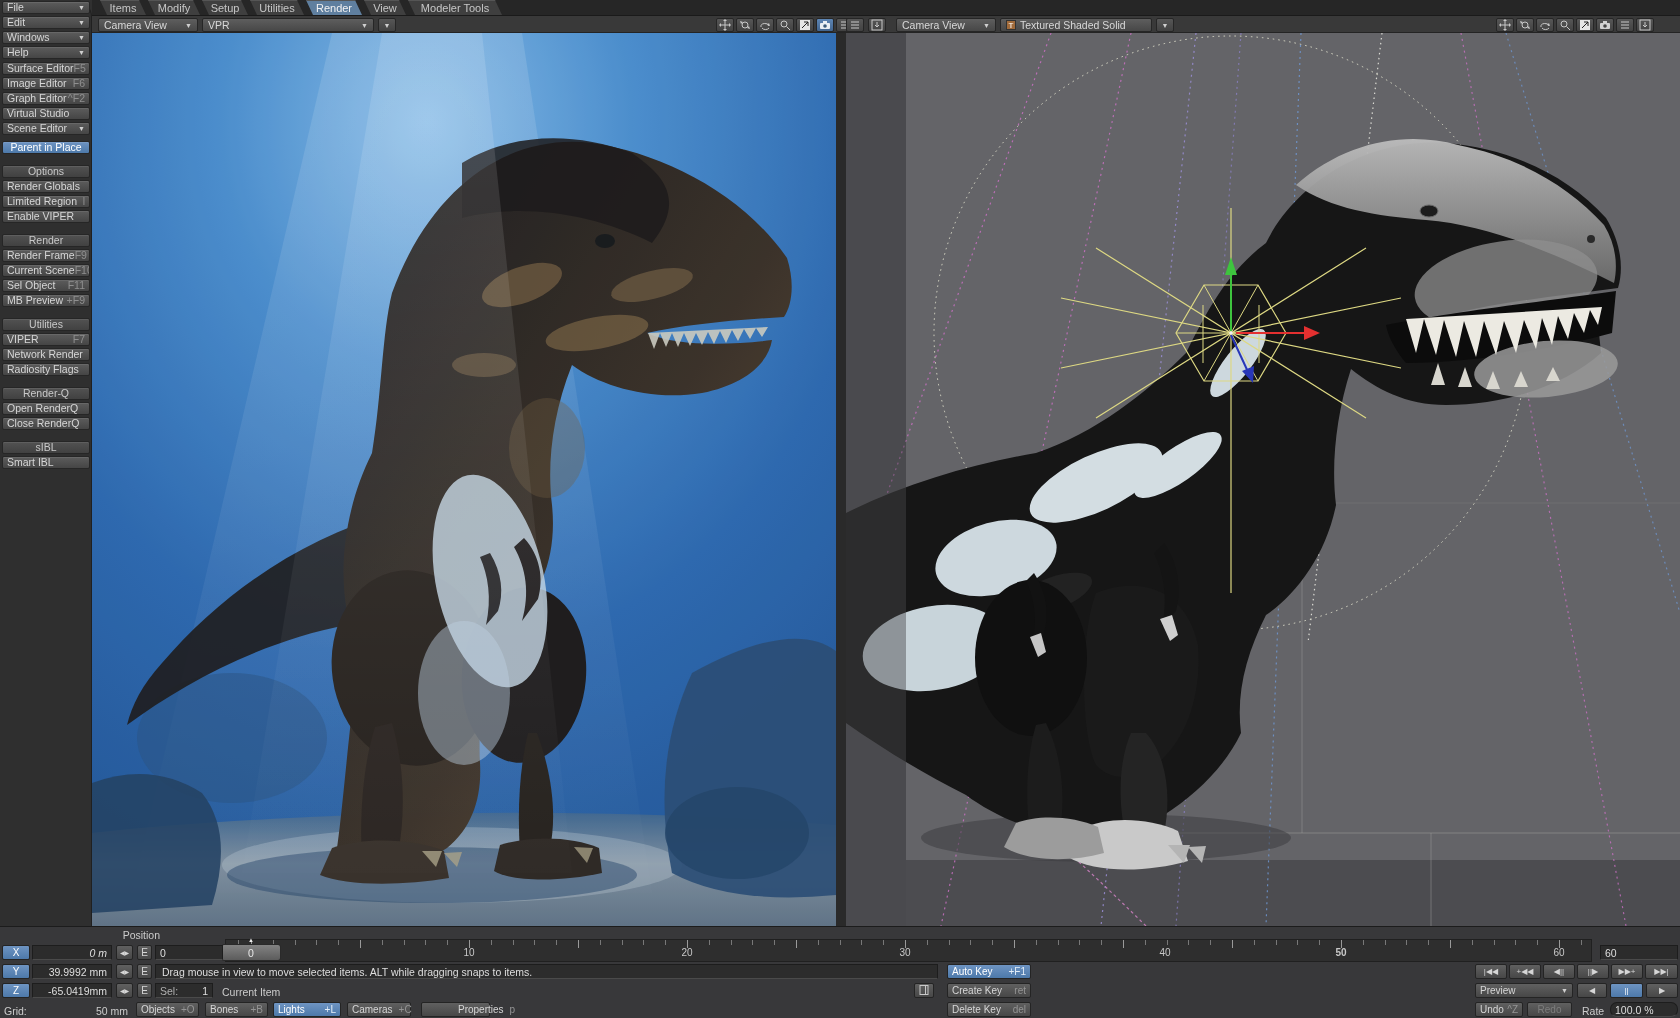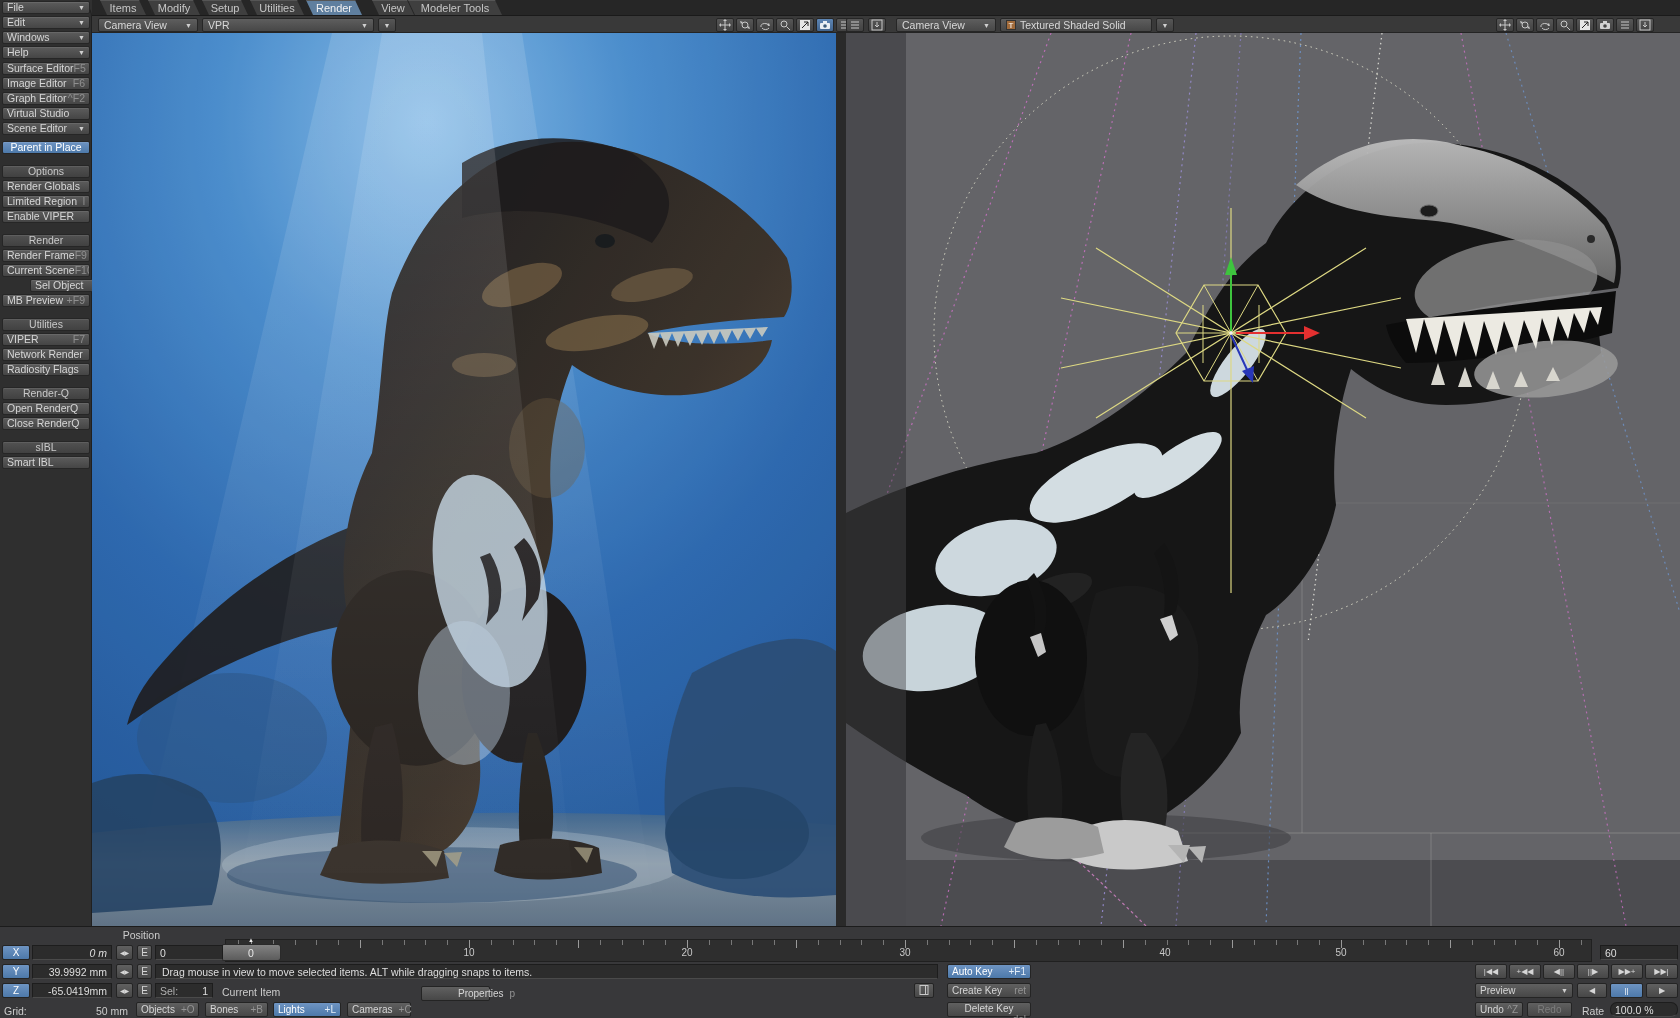--- a/index.html
+++ b/index.html
@@ -128,21 +128,21 @@
         <span>Render</span>
       </div>
     <div class="btn" style="left:2px;top:249px;width:88px;">
         <span>Render Frame</span>
         <span class="key">F9</span>
       </div>
     <div class="btn" style="left:2px;top:264px;width:88px;">
         <span>Current Scene</span>
         <span class="key">F10</span>
       </div>
-    <div class="btn" style="left:2px;top:279px;width:88px;margin-left:28px;">
+    <div class="btn" style="left:2px;top:279px;width:88px;">
         <span>Sel Object</span>
         <span class="key">F11</span>
       </div>
     <div class="btn" style="left:2px;top:294px;width:88px;">
         <span>MB Preview</span>
         <span class="key">+F9</span>
       </div>
 
     <div class="btn hdr" style="left:2px;top:318px;width:88px;">
         <span>Utilities</span>
@@ -185,21 +185,21 @@
       </div>
     <div class="tab" style="left:110px;width:46px;">
         <span>Setup</span>
       </div>
     <div class="tab" style="left:158px;width:54px;">
         <span>Utilities</span>
       </div>
     <div class="tab active" style="left:214px;width:56px;">
         <span>Render</span>
       </div>
-    <div class="tab" style="left:280px;width:42px;">
+    <div class="tab" style="left:272px;width:42px;">
         <span>View</span>
       </div>
     <div class="tab" style="left:316px;width:94px;">
         <span>Modeler Tools</span>
       </div>
   </div>
 
   <div class="abs" style="left:92px;top:16px;width:1588px;height:17px;background:#393939;border-bottom:1px solid #242424;">
 
     <div class="dd" style="left:6px;width:100px;">
@@ -519,21 +519,21 @@
 
     <span class="lbl" style="left:94px;top:2px;width:66px;text-align:right;">Position</span>
 
     <div class="abs" style="left:225px;top:12px;width:1367px;height:23px;background:#2e2e2e;border:1px solid #202020;">
       <div class="abs" style="left:0;top:0;width:100%;height:5px;background:repeating-linear-gradient(90deg,#787878 0 1px,transparent 1px 21.8px);background-position:25px 0;"></div>
       <div class="abs" style="left:0;top:0;width:100%;height:8px;background:repeating-linear-gradient(90deg,#9a9a9a 0 1px,transparent 1px 109px);background-position:25px 0;"></div>
       <span class="ruler-num" style="left:243px;">10</span>
       <span class="ruler-num" style="left:461px;">20</span>
       <span class="ruler-num" style="left:679px;">30</span>
       <span class="ruler-num" style="left:897px;margin-left:42px;">40</span>
-      <span class="ruler-num" style="left:1115px;">50</span>
+      <span class="ruler-num" style="left:1115px;font-weight:bold;">50</span>
       <span class="ruler-num" style="left:1333px;">60</span>
       <span style="position:absolute;left:25px;top:-3px;transform:translateX(-50%);font-size:6px;color:#eeeeee;">▲</span>
       <div style="position:absolute;left:-5px;top:4px;width:60px;height:17px;background:linear-gradient(#828282,#5c5c5c);border:1px solid #2a2a2a;border-radius:3px;display:flex;align-items:center;justify-content:center;color:#e8e8e8;font-size:10.5px;">
           <span>0</span>
         </div>
     </div>
     <div class="field" style="left:1600px;top:18px;width:78px;">
         <span>60</span>
       </div>
 
@@ -604,34 +604,34 @@
         <span class="key">+B</span>
       </div>
     <div class="sbtn labeled blue" style="left:273px;top:75px;width:68px;">
         <span>Lights</span>
         <span class="key">+L</span>
       </div>
     <div class="sbtn labeled" style="left:347px;top:75px;width:64px;">
         <span>Cameras</span>
         <span class="key">+C</span>
       </div>
-    <div class="sbtn labeled" style="left:421px;top:59px;width:69px;padding-left:36px;">
+    <div class="sbtn labeled" style="left:421px;top:75px;width:69px;padding-left:36px;">
         <span>Properties</span>
         <span class="key">p</span>
       </div>
 
     <div class="sbtn labeled blue" style="left:947px;top:37px;width:84px;">
         <span>Auto Key</span>
         <span class="key">+F1</span>
       </div>
     <div class="sbtn labeled" style="left:947px;top:56px;width:84px;">
         <span>Create Key</span>
         <span class="key">ret</span>
       </div>
-    <div class="sbtn labeled" style="left:947px;top:75px;width:84px;flex-direction:column;">
+    <div class="sbtn labeled" style="left:947px;top:75px;width:84px;">
         <span>Delete Key</span>
         <span class="key">del</span>
       </div>
 
     <div class="sbtn" style="left:1475px;top:37px;width:32px;font-size:8px;">
         <span>|◀◀</span>
       </div>
     <div class="sbtn" style="left:1509px;top:37px;width:32px;font-size:8px;">
         <span>+◀◀</span>
       </div>

